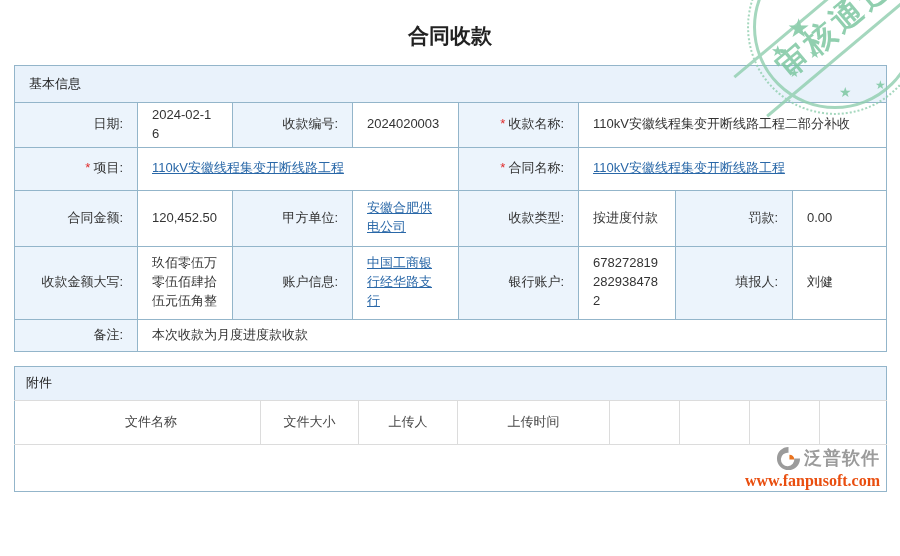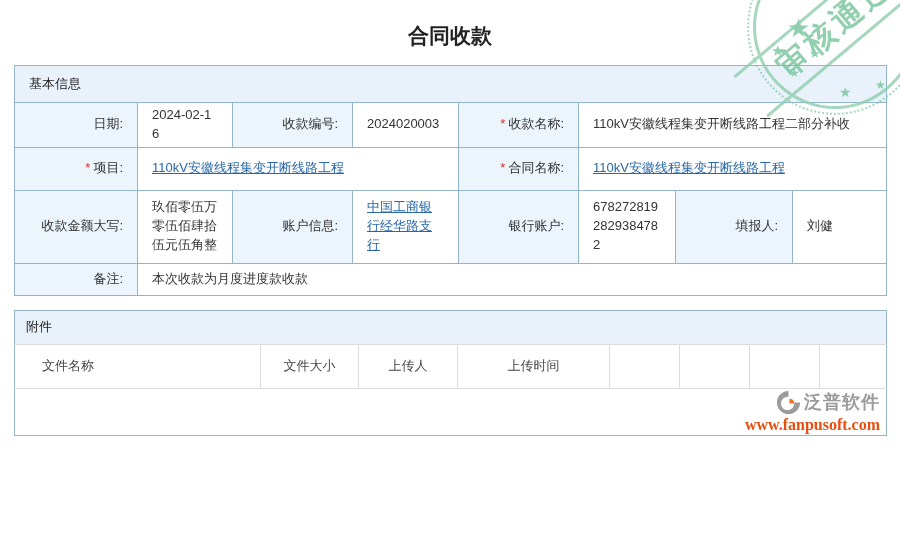--- a/index.html
+++ b/index.html
@@ -86,21 +86,21 @@
     color:#222;
   }
   td.att-col{
     background:#fff;
     height:44px;
     border-left:1px solid var(--att-border);
     border-bottom:1px solid var(--att-border);
     color:#444;
     text-align:center;
   }
-  td.att-col.first{border-left:none;text-align:left;padding-left:27px;}
+  td.att-col.first{border-left:none;text-align:center;padding-left:27px;}
   td.att-body{height:47px;background:#fff;position:relative;}
 
   
   .brand{
     position:absolute;
     right:6px;
     bottom:2px;
     text-align:right;
     line-height:1;
   }
@@ -193,20 +193,30 @@
       <td class="val">2024020003</td>
       <td class="lbl"><span class="req">*</span><span>收款名称:</span></td>
       <td class="val" colspan="3">110kV安徽线程集变开断线路工程二部分补收</td>
     </tr>
     <tr class="r2">
       <td class="lbl"><span class="req">*</span><span>项目:</span></td>
       <td class="val" colspan="3"><a class="lnk">110kV安徽线程集变开断线路工程</a></td>
       <td class="lbl"><span class="req">*</span><span>合同名称:</span></td>
       <td class="val" colspan="3"><a class="lnk">110kV安徽线程集变开断线路工程</a></td>
     </tr>
+    <tr class="r3">
+      <td class="lbl">合同金额:</td>
+      <td class="val">120,452.50</td>
+      <td class="lbl">甲方单位:</td>
+      <td class="val"><a class="lnk">安徽合肥供电公司</a></td>
+      <td class="lbl">收款类型:</td>
+      <td class="val">按进度付款</td>
+      <td class="lbl">罚款:</td>
+      <td class="val">0.00</td>
+    </tr>
     <tr class="r5">
       <td class="lbl">收款金额大写:</td>
       <td class="val">玖佰零伍万零伍佰肆拾伍元伍角整</td>
       <td class="lbl">账户信息:</td>
       <td class="val"><a class="lnk">中国工商银行经华路支行</a></td>
       <td class="lbl">银行账户:</td>
       <td class="val">6782728192829384782</td>
       <td class="lbl">填报人:</td>
       <td class="val">刘健</td>
     </tr>

